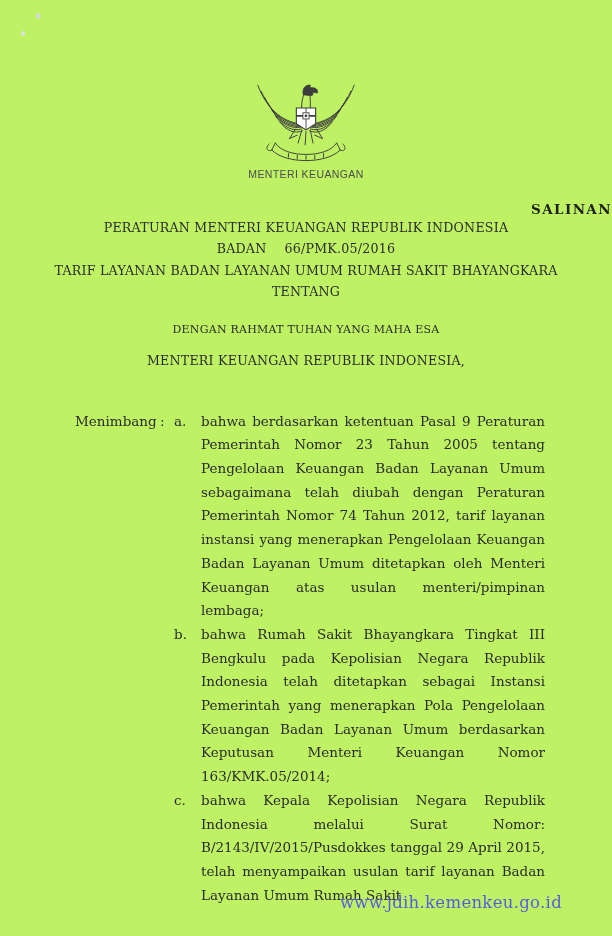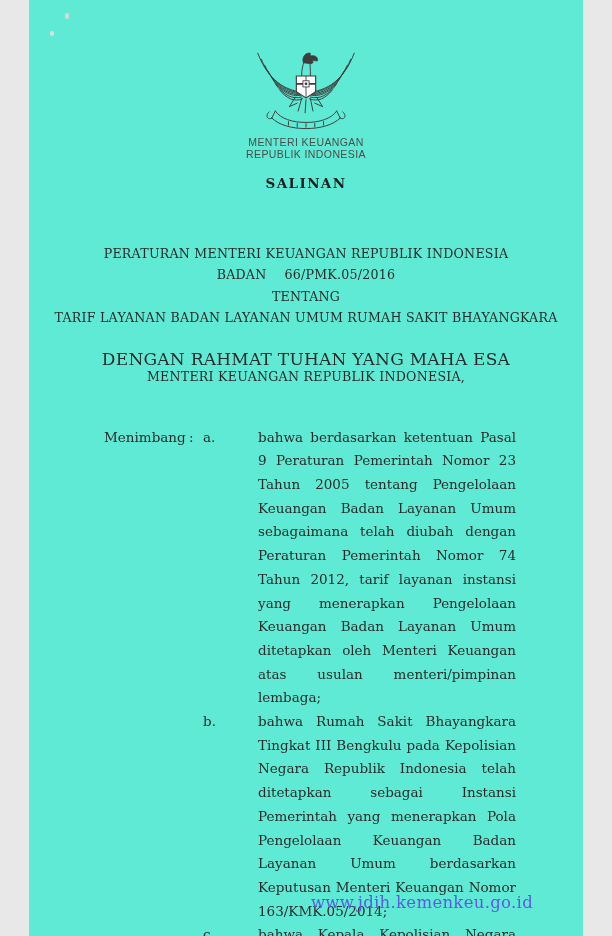--- a/index.html
+++ b/index.html
@@ -1,72 +1,71 @@
 <!DOCTYPE html>
 <html><head>
 <meta charset="utf-8">
 <style>
   html,body{margin:0;padding:0;background:#e8e8e8;}
   .page{
     position:relative;
-    width:554px;height:936px;
+    width:612px;height:936px;
     margin:0 auto;
-    background:#5eead4;
+    background:#bef264;
     overflow:hidden;
     font-family:"DejaVu Serif","Liberation Serif",serif;
     color:#2b2b2b;
     box-sizing:border-box;
-    padding-top:46px;
+    padding-top:78px;
   }
   .speck{position:absolute;border-radius:2px;}
   .speck-1{left:36px;top:13px;width:4px;height:6px;background:#d9d9d9;}
   .speck-2{left:21px;top:31px;width:4px;height:5px;background:#dedede;}
 
   .header-block{text-align:center;}
   .emblem-wrap{display:flex;justify-content:center;}
   .emblem-wrap svg{display:block;}
   .ministry-lines{
     margin-top:2px;
     font-family:"Liberation Sans","DejaVu Sans",sans-serif;
     font-size:10.5px;line-height:12px;
     letter-spacing:0.4px;color:#4d4d4d;
   }
   .salinan{
-    margin-top:15px;
+    margin-top:21px;
     font-size:13.5px;font-weight:bold;
-    letter-spacing:1.4px;color:#1f1f1f;
+    letter-spacing:1.4px;color:#1f1f1f;text-align:right;
   }
 
   .title-block{
-    margin-top:52px;
     text-align:center;
     font-size:12.6px;
     line-height:21.4px;
     letter-spacing:0.25px;
     color:#2b2b2b;
   }
   .title-block .line{white-space:nowrap;}
   .nomor-gap{display:inline-block;width:18px;}
 
-  .invocation{margin-top:20px;text-align:center;font-size:17px;letter-spacing:0.25px;}
-  .authority{text-align:center;font-size:12.6px;letter-spacing:0.25px;}
+  .invocation{margin-top:20px;text-align:center;font-size:11px;letter-spacing:0.25px;}
+  .authority{margin-top:17px;text-align:center;font-size:12.6px;letter-spacing:0.25px;}
 
   .considerations{
     margin-top:42px;
     padding-left:75px;padding-right:67px;
     display:flex;
     font-size:13.5px;
     line-height:23.7px;
   }
   .consider-label{width:85px;flex:0 0 85px;}
   .consider-colon{width:14px;flex:0 0 14px;}
   .consider-items{flex:1;}
   .consider-item{display:flex;}
   .item-marker{width:27px;flex:0 0 27px;}
-  .item-text{flex:1;text-align:justify;text-justify:inter-word;margin-left:28px;}
+  .item-text{flex:1;text-align:justify;text-justify:inter-word;}
 
   .footer-link{
     position:absolute;
     right:50px;top:893px;
     font-size:16.5px;
     letter-spacing:0.3px;
     color:#5b5be0;
     text-decoration:none;
     cursor:pointer;
   }
@@ -126,30 +125,29 @@
           <path d="M54,34 L76,34 L76,52 L65,59 L54,52 Z" fill="#ffffff" stroke="#3d3d3d" stroke-width="1.3"></path>
           <path d="M54,43 L76,43" stroke="#3d3d3d" stroke-width="2"></path>
           <path d="M65,34 L65,59" stroke="#3d3d3d" stroke-width="1"></path>
           <rect x="61.5" y="39.5" width="7" height="7" fill="#ffffff" stroke="#3d3d3d" stroke-width="1"></rect>
           <circle cx="65" cy="43" r="1.6" fill="#3d3d3d"></circle>
         </g>
       </svg>
     </div>
     <div class="ministry-lines">
       <div>MENTERI KEUANGAN</div>
-      <div>REPUBLIK INDONESIA</div>
     </div>
     <div class="salinan">SALINAN</div>
   </div>
 
   <div class="title-block">
     <div class="line">PERATURAN MENTERI KEUANGAN REPUBLIK INDONESIA</div>
     <div class="line"><span>BADAN</span><span class="nomor-gap"></span><span>66/PMK.05/2016</span></div>
+    <div class="line">TARIF LAYANAN BADAN LAYANAN UMUM RUMAH SAKIT BHAYANGKARA</div>
     <div class="line">TENTANG</div>
-    <div class="line">TARIF LAYANAN BADAN LAYANAN UMUM RUMAH SAKIT BHAYANGKARA</div>
   </div>
 
   <div class="invocation">DENGAN RAHMAT TUHAN YANG MAHA ESA</div>
   <div class="authority">MENTERI KEUANGAN REPUBLIK INDONESIA,</div>
 
   <div class="considerations">
     <div class="consider-label">Menimbang</div>
     <div class="consider-colon">:</div>
     <div class="consider-items">
       <div class="consider-item">

